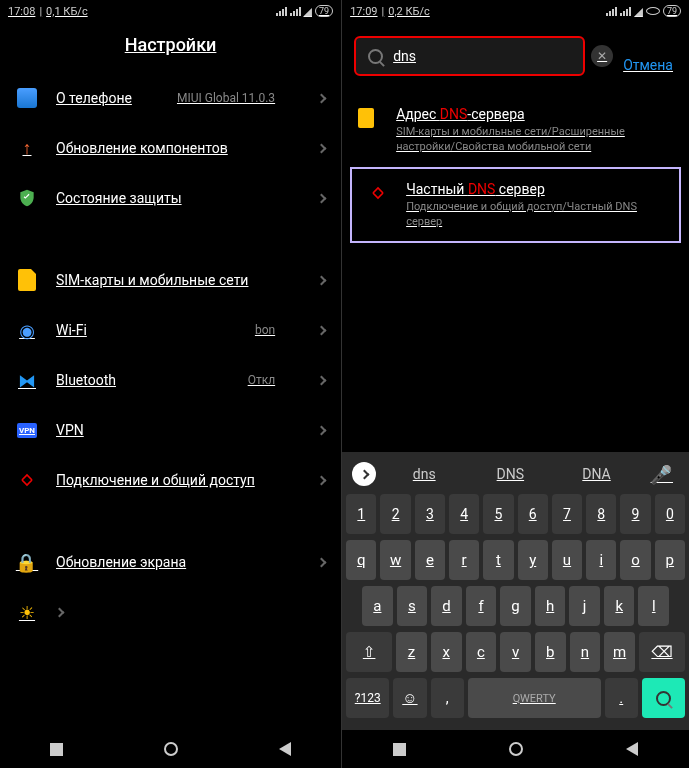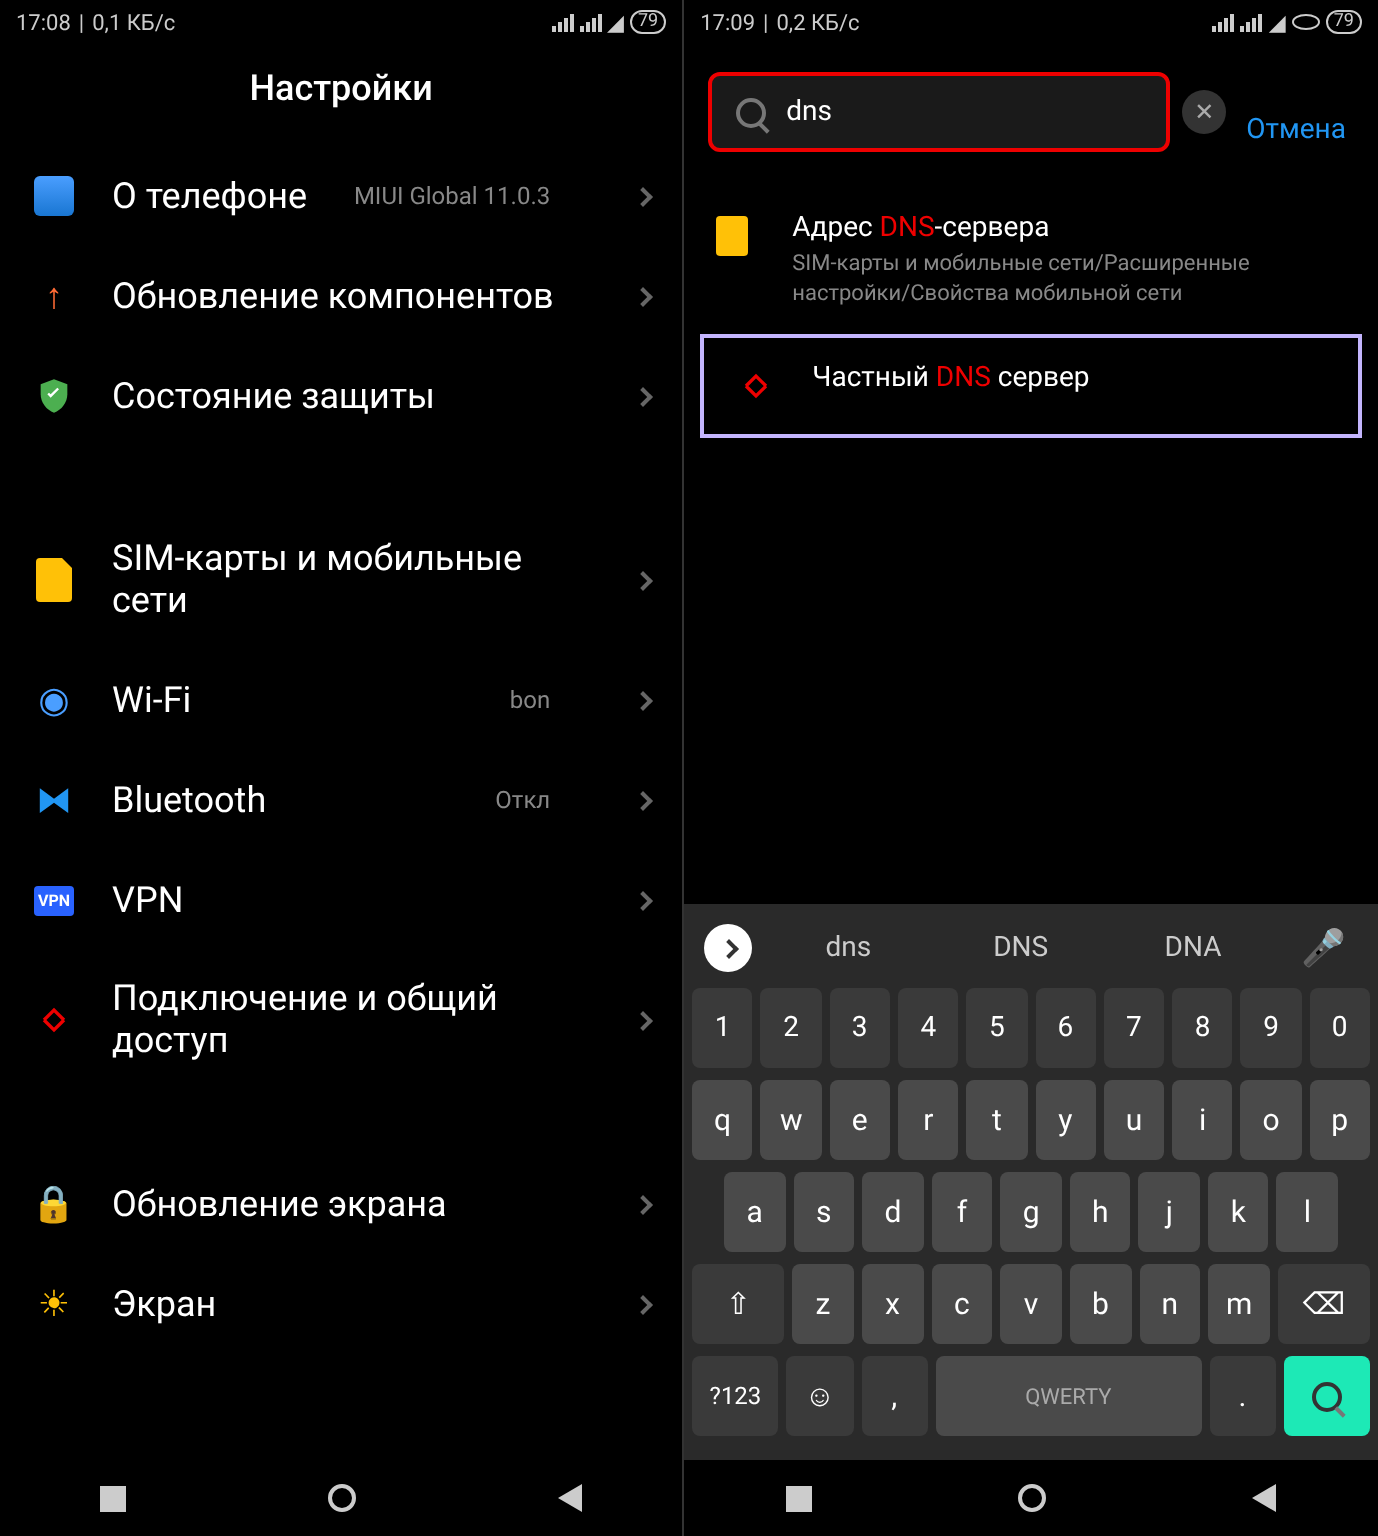--- a/index.html
+++ b/index.html
@@ -1,17 +1,17 @@
 <!DOCTYPE html>
 <html><head>
 <meta charset="utf-8">
 <style>
 * { margin: 0; padding: 0; box-sizing: border-box; font-family: -apple-system, Roboto, Arial, sans-serif; }
 body { background: #fff; display: flex; width: 689px; height: 768px; }
-.phone { width: 383px; height: 768px; background: #000; color: #fff; position: relative; display: flex; flex-direction: column; }
+.phone { width: 383px; height: 768px; background: #000; color: #fff; position: relative; display: flex; flex-direction: column; text-decoration: underline; }
 .phone + .phone { border-left: 1px solid #333; }
 
 .status-bar { height: 22px; display: flex; align-items: center; justify-content: space-between; padding: 0 8px; font-size: 11px; color: #ccc; }
 .status-left { display: flex; gap: 4px; }
 .status-right { display: flex; gap: 3px; align-items: center; }
 .sig { display: inline-flex; align-items: flex-end; gap: 1px; }
 .sig i { width: 2px; background: #ccc; display: inline-block; }
 .sig i:nth-child(1){height:3px}.sig i:nth-child(2){height:5px}.sig i:nth-child(3){height:7px}.sig i:nth-child(4){height:9px}
 .batt { border:1px solid #ccc; border-radius:6px; padding:0 3px; font-size:9px; }
 .eye { width:14px; height:8px; border:1px solid #ccc; border-radius:50%; }
@@ -26,21 +26,21 @@
 .mag::after { content:''; position:absolute; width:6px; height:2px; background:#777; bottom:-3px; right:-4px; transform:rotate(45deg); }
 
 .search-row { display: flex; align-items: center; gap: 6px; padding: 14px 12px 0; }
 .search-row .search-box { flex: 1; margin: 0; }
 .clear-btn { width: 22px; height: 22px; background: #333; border-radius: 50%; display: flex; align-items: center; justify-content: center; color: #aaa; font-size: 12px; }
 .cancel { color: #2196f3; font-size: 14px; padding: 0 4px; margin-top: 18px; }
 
 .list { flex: 1; overflow: hidden; }
 .item { display: flex; align-items: center; padding: 14px 16px; gap: 18px; position: relative; }
 .item .icon { width: 22px; height: 22px; flex-shrink: 0; display: flex; align-items: center; justify-content: center; }
-.item .txt { flex: 1; font-size: 18px; }
+.item .txt { flex: 1; font-size: 14px; }
 .item .val { color: #888; font-size: 12px; margin-right: 25px; }
 .chev { width: 7px; height: 7px; border-top: 2px solid #666; border-right: 2px solid #666; transform: rotate(45deg); }
 .section-gap { height: 32px; }
 
 .result { display: flex; padding: 12px 16px; gap: 16px; }
 .result.hl { border: 2px solid #c4b5fd; margin: 0 8px; }
 .result .icon { width: 22px; height: 22px; flex-shrink: 0; margin-top: 2px; }
 .result .body { flex: 1; }
 .result .title-line { font-size: 14px; }
 .result .title-line .match { color: #e00; }
@@ -187,21 +187,20 @@
           <span class="ic-lock">🔒</span>
         </div>
     <div class="txt">Обновление экрана</div>
 
     <div class="chev"></div>
       </div>
       <div class="item">
         <div class="icon">
           <span class="ic-screen">☀</span>
         </div>
-    <div class="txt">Экран</div>
 
     <div class="chev"></div>
       </div>
     </div>
 
   <div class="nav">
     <div class="nav-sq"></div>
     <div class="nav-ci"></div>
     <div class="nav-tr"></div>
   </div>
@@ -251,20 +250,21 @@
       <div class="title-line">Адрес <span class="match">DNS</span>-сервера</div>
       <div class="sub">SIM-карты и мобильные сети/Расширенные настройки/Свойства мобильной сети</div>
     </div>
       </div>
       <div class="result hl">
         <div class="icon"><svg width="20" height="20" viewBox="0 0 24 24">
             <path fill="none" stroke="#e00" stroke-width="2" d="M6 12l6-6 6 6M6 12l6 6 6-6"></path>
           </svg></div>
     <div class="body">
       <div class="title-line">Частный <span class="match">DNS</span> сервер</div>
+      <div class="sub">Подключение и общий доступ/Частный DNS сервер</div>
     </div>
       </div>
     </div>
 
   <div class="kb">
     <div class="sugg">
       <div class="sugg-arrow">
           <span class="chev"></span>
         </div>
       <div class="sugg-item">dns</div>

